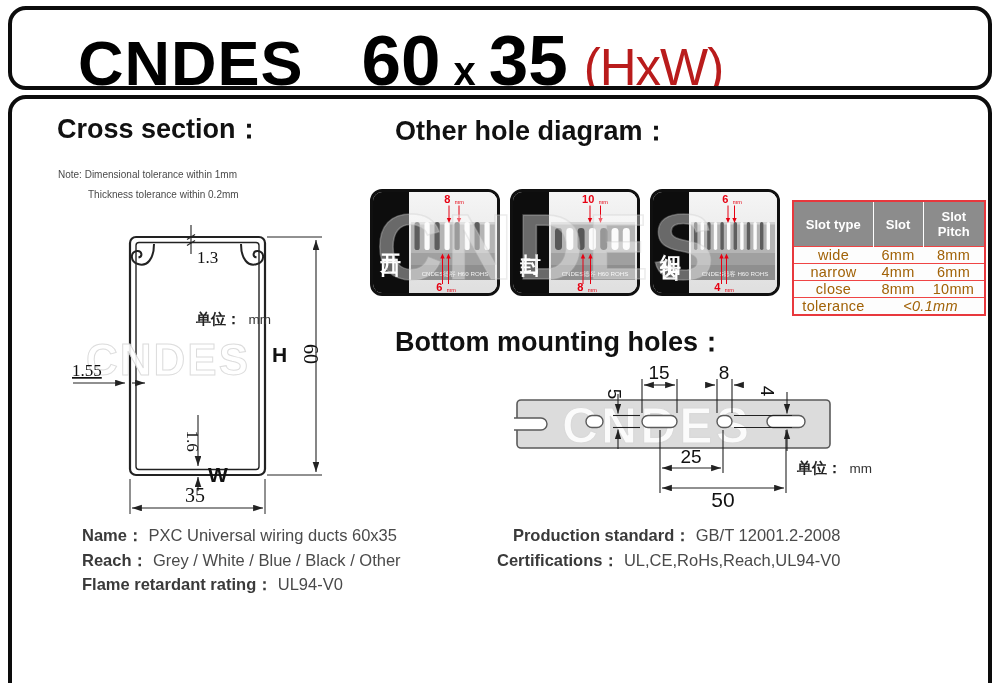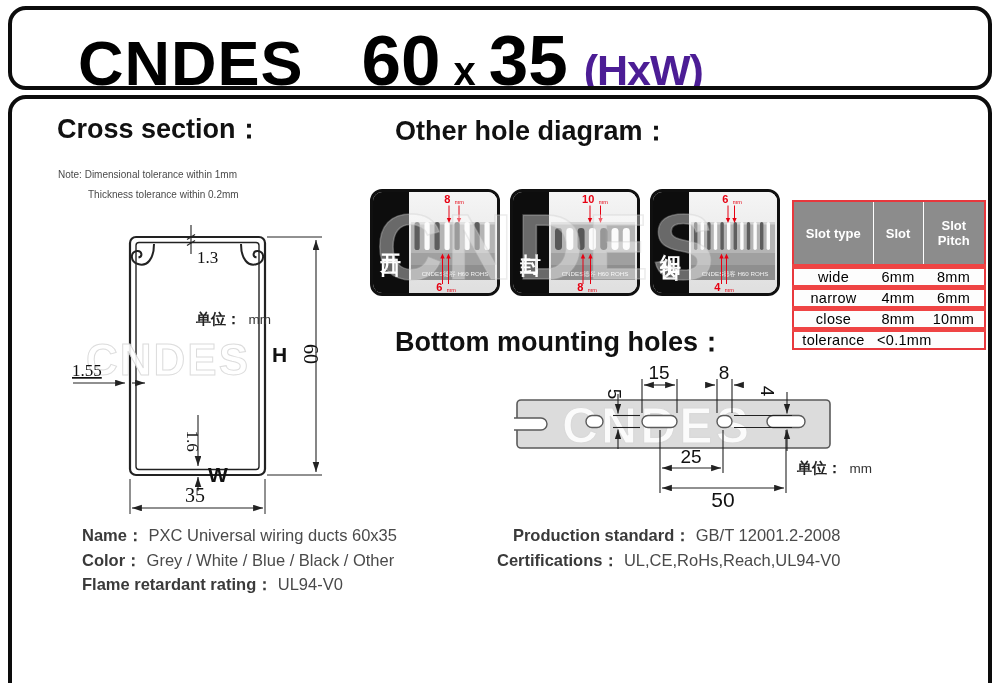--- a/index.html
+++ b/index.html
@@ -8,21 +8,21 @@
 
   
   .header-box{
     position:absolute; left:8px; top:6px; width:984px; height:84px;
     border:4px solid #0c0c0c; border-radius:18px; background:#fff;
     display:flex; align-items:baseline; padding:10px 0 0 66px; overflow:hidden;
   }
   .brand{ font-size:63px; font-weight:700; color:#000; letter-spacing:1px; }
   .size-num{ font-size:71px; font-weight:700; color:#000; }
   .size-x{ font-size:40px; font-weight:700; color:#000; margin:0 13px; }
-  .size-suffix{ font-size:43px; font-weight:700; color:#4c1d95; margin-left:16px; letter-spacing:-1px; }
+  .size-suffix{ font-size:51px; font-weight:400; color:#b91c1c; margin-left:16px; letter-spacing:-1px; }
   .brand{ margin-right:58px; }
 
   
   .main-box{
     position:absolute; left:8px; top:95px; width:984px; height:606px;
     border:4px solid #0c0c0c; border-radius:18px; background:#fff; overflow:hidden;
   }
   .section-title{ font-size:27px; font-weight:700; color:#111; white-space:nowrap; }
   .note{ font-size:10px; color:#4a4a4a; line-height:20px; white-space:nowrap; }
   .note .l2{ padding-left:30px; }
@@ -45,28 +45,28 @@
   .card-photo{ flex:1; position:relative; }
 
   
   .slot-table{
     position:absolute; left:780px; top:101px; width:192px;
     border:2px solid #e8383d; border-collapse:collapse; background:#fdfdfd;
     table-layout:fixed;
   }
   .slot-table th{
     background:#8c8c8c; color:#fff; font-size:13px; font-weight:700;
-    height:22px; border-left:1px solid #fff; text-align:center; padding:16px 1px;
+    height:22px; border-left:1px solid #fff; text-align:center; padding:7px 1px;
   }
   .slot-table th:first-child{ border-left:none; }
   .slot-table td{
-    font-size:14.5px; color:#000000; text-align:center; height:17px;
-    border-top:5px solid #ef4444; letter-spacing:0.3px; padding:0;
-  }
-  .slot-table td.tol-val{ text-align:left; padding-left:4px; }
+    font-size:14.5px; color:#a16207; text-align:center; height:17px;
+    border-top:1px solid #ef4444; letter-spacing:0.3px; padding:0;
+  }
+  .slot-table td.tol-val{ text-align:center; padding-left:4px;font-style:italic; }
   .col-a{ width:80px; } .col-b{ width:50px; } .col-c{ width:62px; }
 
   
   .spec-block{ position:absolute; font-size:16.5px; color:#4a4a4a; line-height:24.6px; white-space:nowrap; }
   .spec-block b{ color:#3a3a3a; font-weight:700; margin-right:5px; }
 
   svg text{ font-family:"Liberation Sans", sans-serif; }
   svg text.serif{ font-family:"Liberation Serif", serif; }
   .wm{ pointer-events:none; }
 </style>
@@ -386,21 +386,21 @@
     <text x="221" y="100" font-size="19" fill="#111" text-anchor="middle">25</text>
     <text x="253" y="144" font-size="21" fill="#111" text-anchor="middle">50</text>
     <text x="327" y="110">
       <tspan class="cjk" font-size="15" font-weight="700" fill="#222">单位：</tspan>
       <tspan font-size="13.5" fill="#333" dx="3">mm</tspan>
     </text>
   </svg>
 
   <div class="spec-block" style="left:70px; top:424px;">
     <div><b>Name：</b><span>PXC Universal wiring ducts 60x35</span></div>
-    <div><b>Color：</b><span>Grey / White / Blue / Black / Other</span></div>
+    <div><b>Reach：</b><span>Grey / White / Blue / Black / Other</span></div>
     <div><b>Flame retardant rating：</b><span>UL94-V0</span></div>
   </div>
 
   <div class="spec-block" style="left:485px; top:424px;text-align:right;">
     <div><b>Production standard：</b><span>GB/T 12001.2-2008</span></div>
     <div><b>Certifications：</b><span>UL,CE,RoHs,Reach,UL94-V0</span></div>
   </div>
 
 </div>
 

